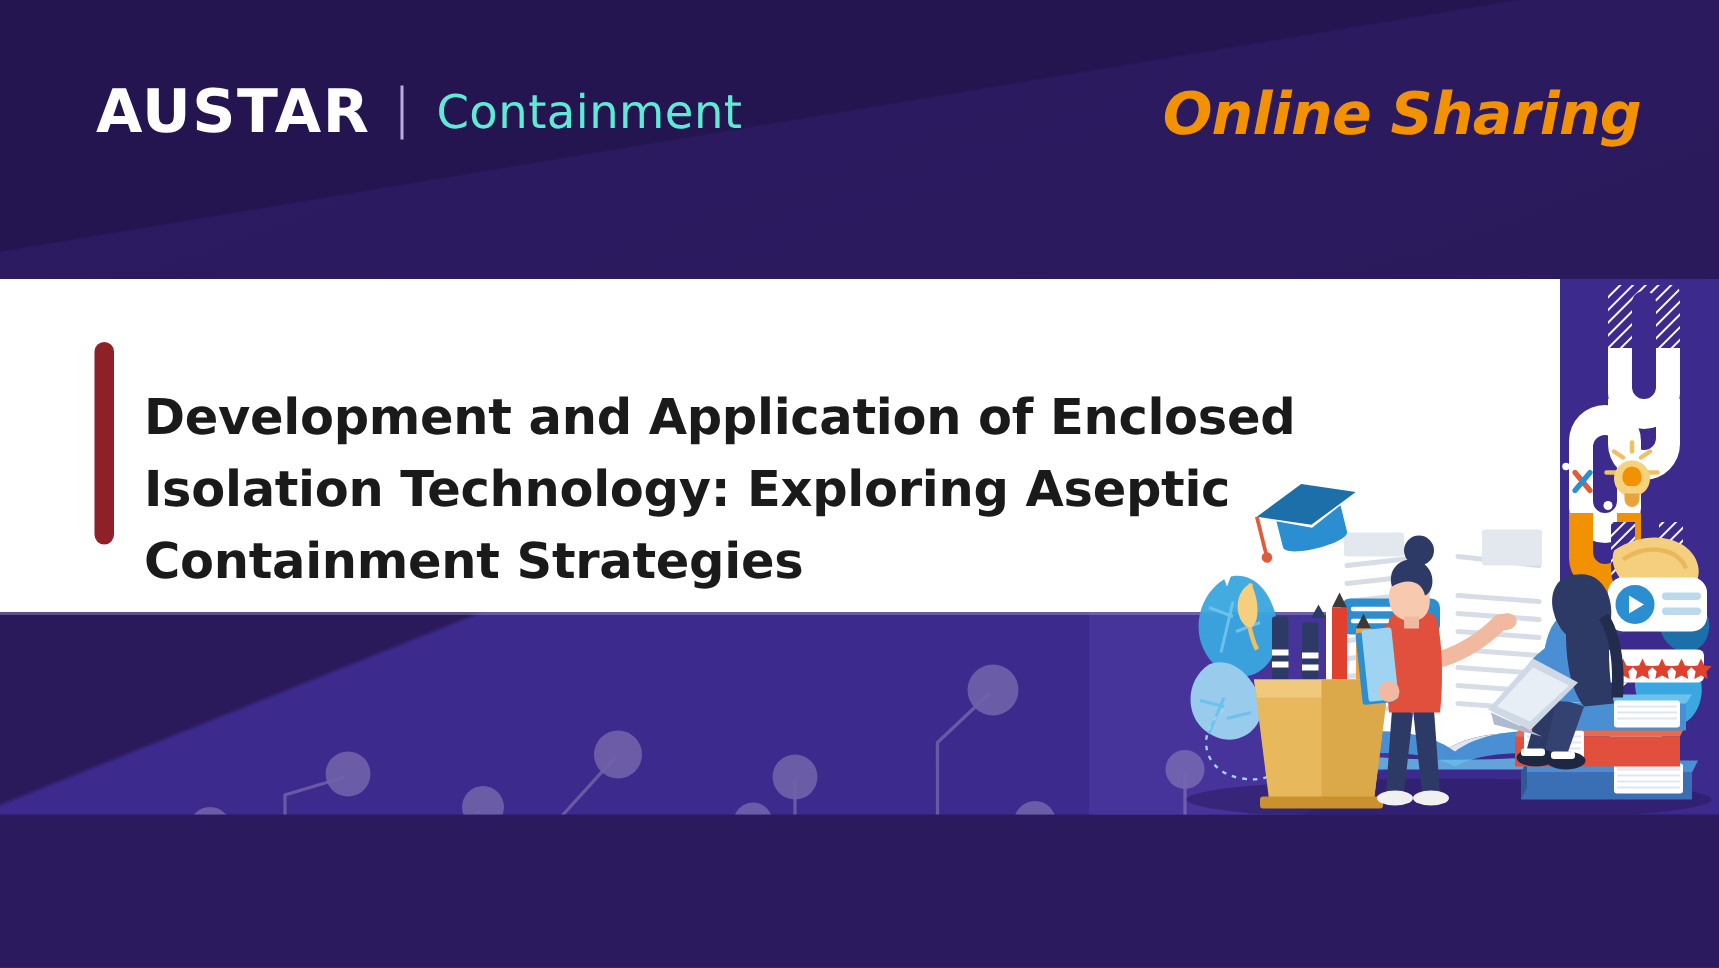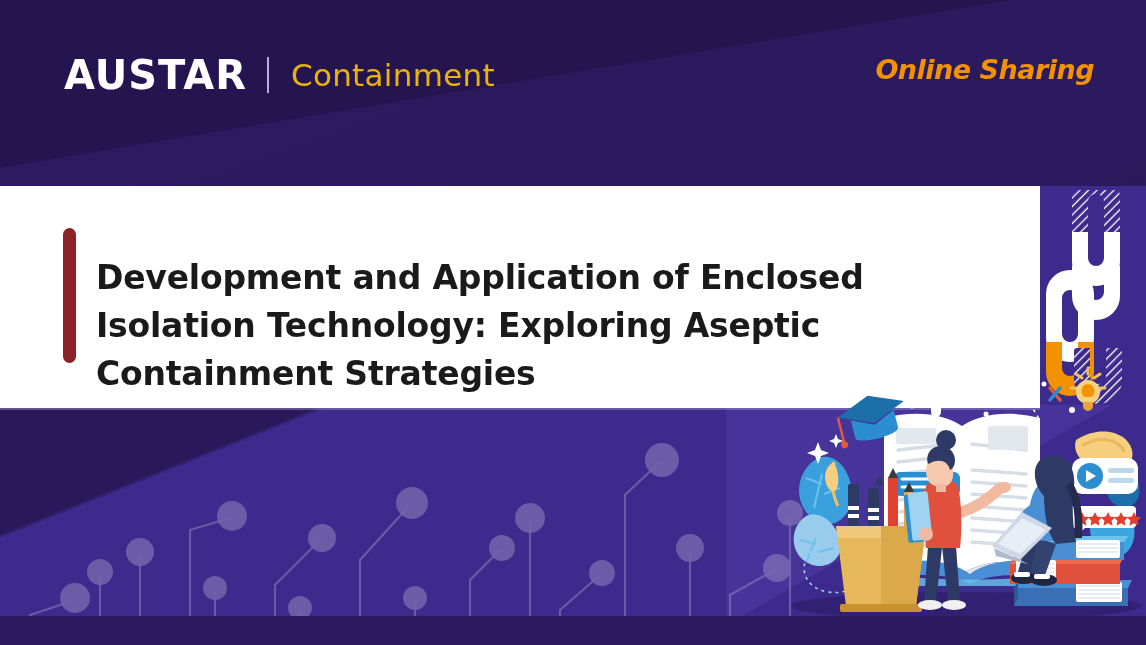--- a/index.html
+++ b/index.html
@@ -1,21 +1,21 @@
 <!DOCTYPE html>
 <html><head>
 <meta charset="utf-8">
 <style>
   html,body{margin:0;padding:0;}
   body{
     width:1146px;height:645px;overflow:hidden;
     font-family:"Liberation Sans", sans-serif;
     background:#2b1a5e;
   }
-  #stage{position:relative;width:1146px;height:616px;overflow:hidden;}
+  #stage{position:relative;width:1146px;height:543px;overflow:hidden;}
 
   
   .bg-base{position:absolute;inset:0;background:linear-gradient(160deg,#2e1a63 0%,#2b1a5e 40%,#2a1856 100%);}
   .bg-lower{position:absolute;left:0;top:186px;width:1146px;height:459px;background:#3c2a8c;}
   .bg-lower-dark{position:absolute;left:0;top:186px;width:1146px;height:459px;
      background:linear-gradient(to bottom right,#2a1a5c 0%,#2a1a5c 38%,rgba(42,26,92,0) 38.4%);}
   .diag-top{position:absolute;left:0;top:0;width:1146px;height:190px;
      background:linear-gradient(to bottom right,#241450 0%,#241450 44%,rgba(36,20,80,0) 44.3%);}
   .diag-low-right{position:absolute;right:0;top:405px;width:420px;height:240px;
      background:linear-gradient(to top left,rgba(70,52,150,0) 54%,#46349a 54.3%);}
@@ -23,27 +23,27 @@
   
   .circuit{position:absolute;left:0;top:400px;width:820px;height:245px;overflow:hidden;opacity:.55;}
 
   
   .header{position:absolute;left:0;top:0;width:1146px;height:186px;}
   .logo-wrap{position:absolute;left:64px;top:55px;display:flex;align-items:center;gap:0;}
   .austar-text{
      font-family:"DejaVu Sans", sans-serif;font-weight:700;font-size:40px;
      color:#ffffff;letter-spacing:1px;line-height:1;}
   .divider{width:2px;height:36px;background:#b9aed8;margin:0 22px 0 20px;align-self:center;}
-  .containment{font-size:31px;color:#eab308;font-weight:400;letter-spacing:.3px;
+  .containment{font-size:31px;color:#5eead4;font-weight:400;letter-spacing:.3px;
      font-family:"DejaVu Sans", sans-serif;line-height:1;}
 
   .online-sharing{
     position:absolute;right:52px;top:54px;
     font-family:"DejaVu Sans", sans-serif;
-    font-style:italic;font-weight:700;font-size:27px;color:#f39200;
+    font-style:italic;font-weight:700;font-size:39px;color:#f39200;
     letter-spacing:-0.5px;white-space:nowrap;}
 
   
   .panel{position:absolute;left:0;top:186px;width:1040px;height:222px;background:#ffffff;}
   .panel-curve{position:absolute;left:700px;top:186px;width:360px;height:222px;overflow:hidden;}
   .panel-shadowline{position:absolute;left:0;top:408px;width:1040px;height:2px;background:rgba(160,150,200,.45);}
 
   .accent-bar{position:absolute;left:63px;top:228px;width:13px;height:135px;background:#8e2027;border-radius:7px;}
   .title{
     position:absolute;left:96px;top:232px;width:770px;

